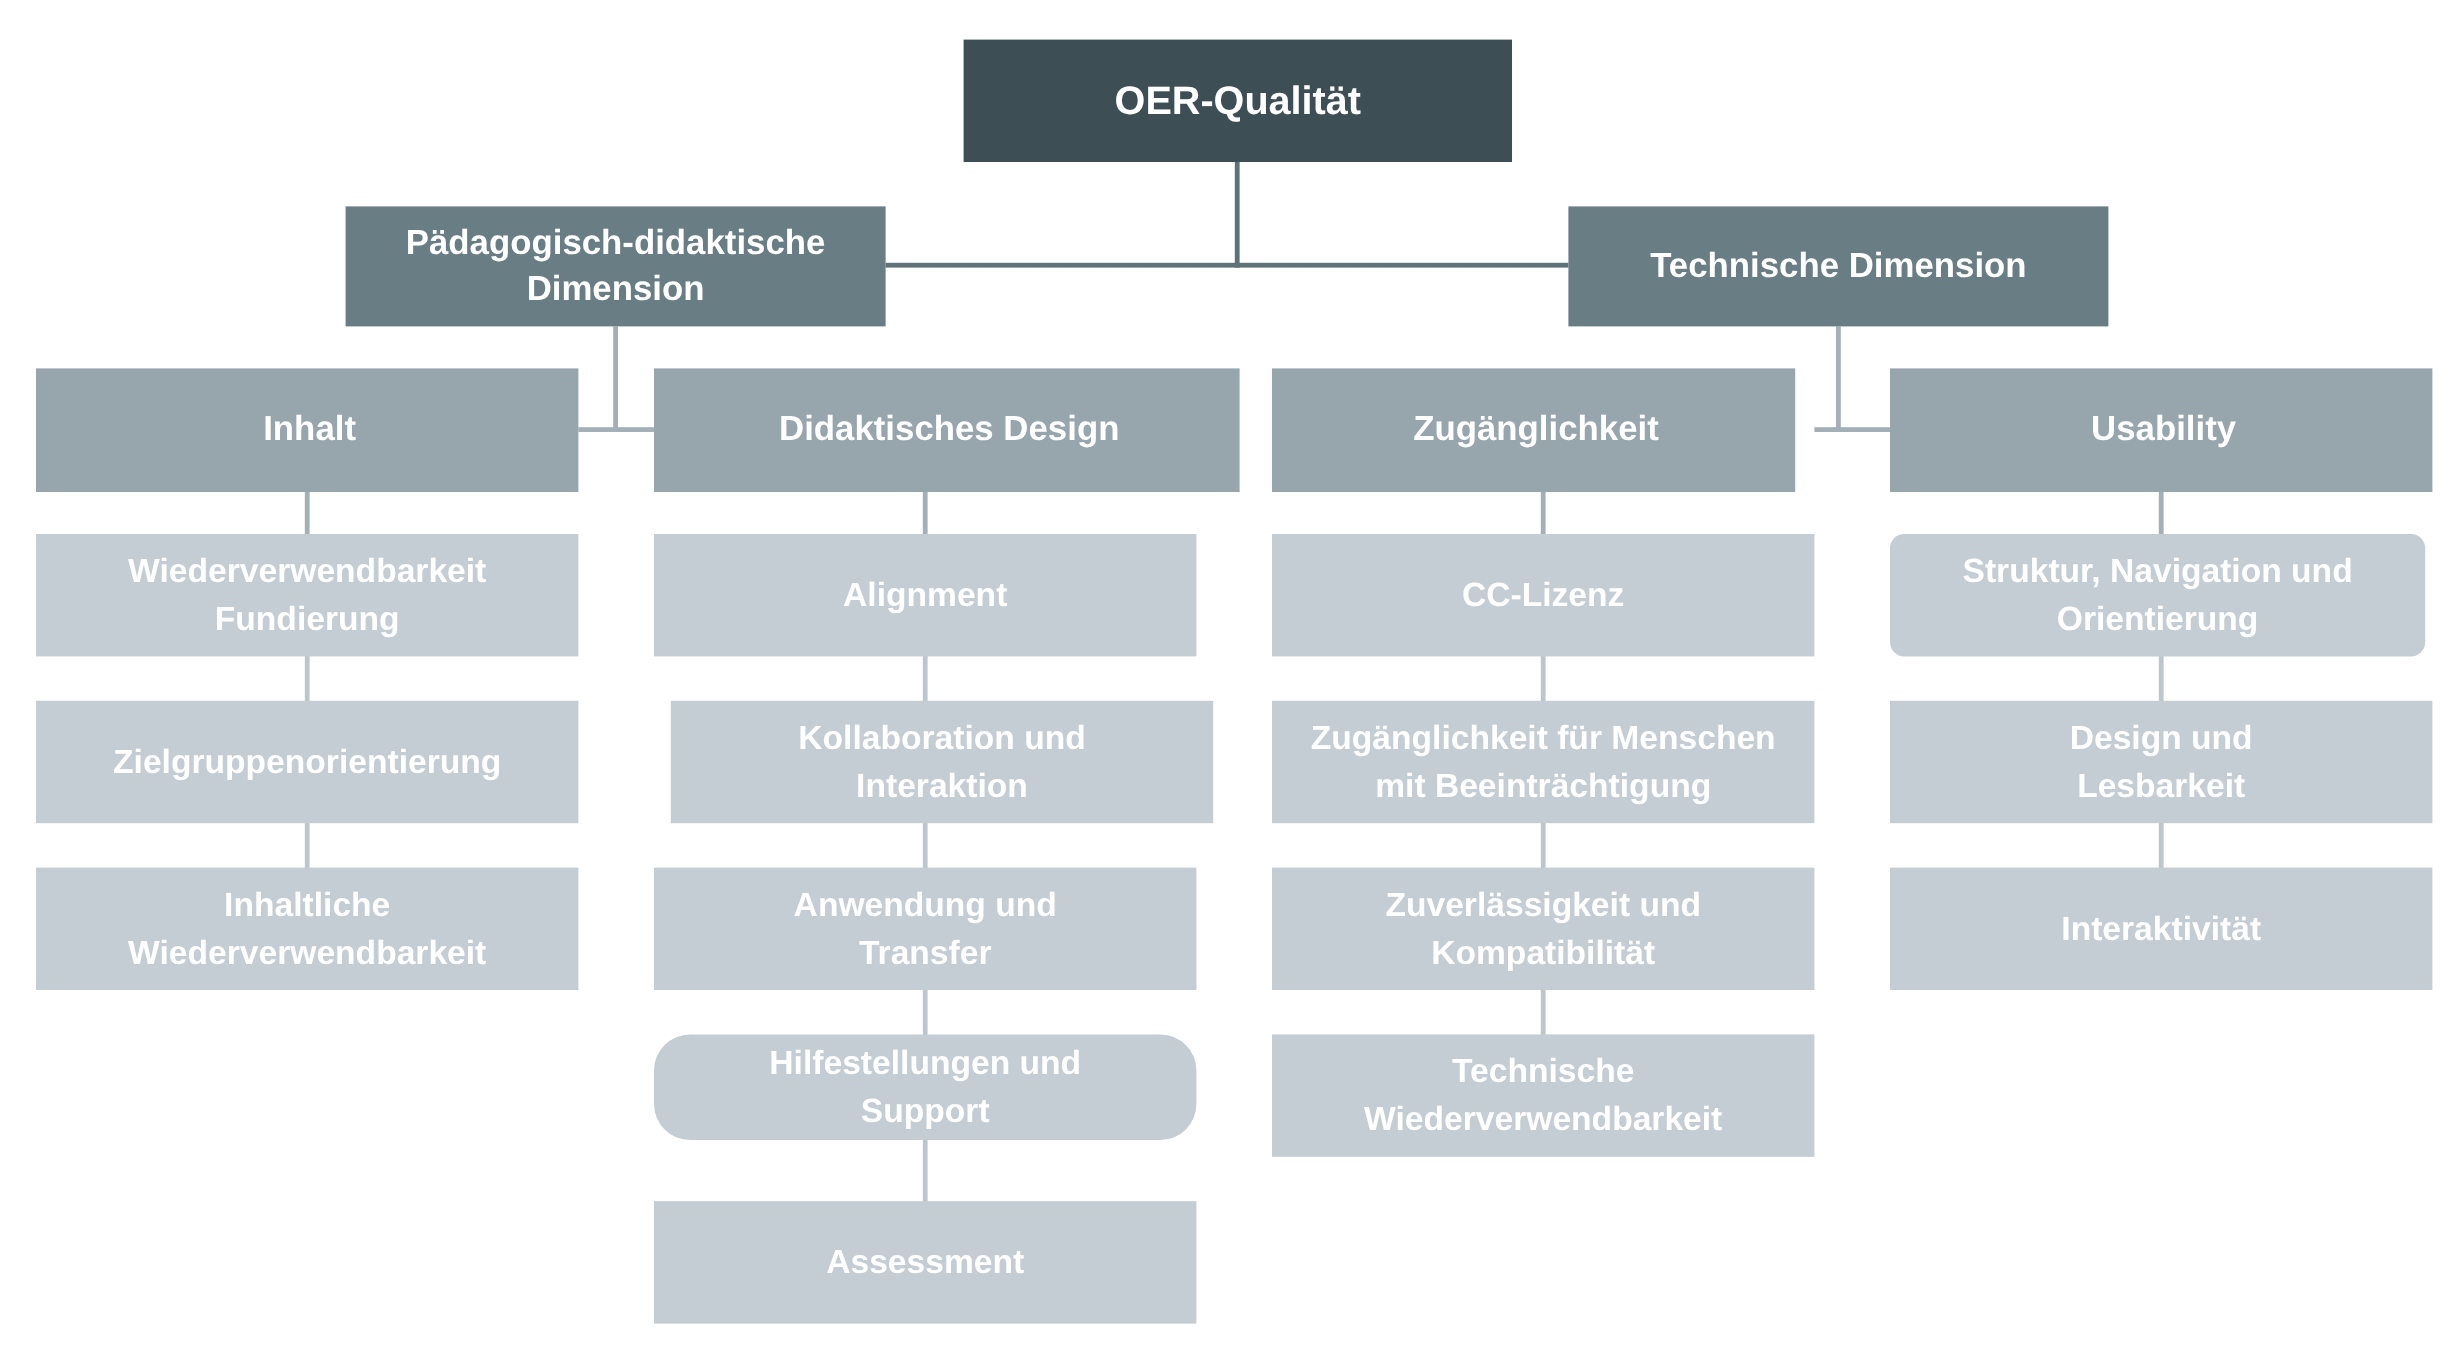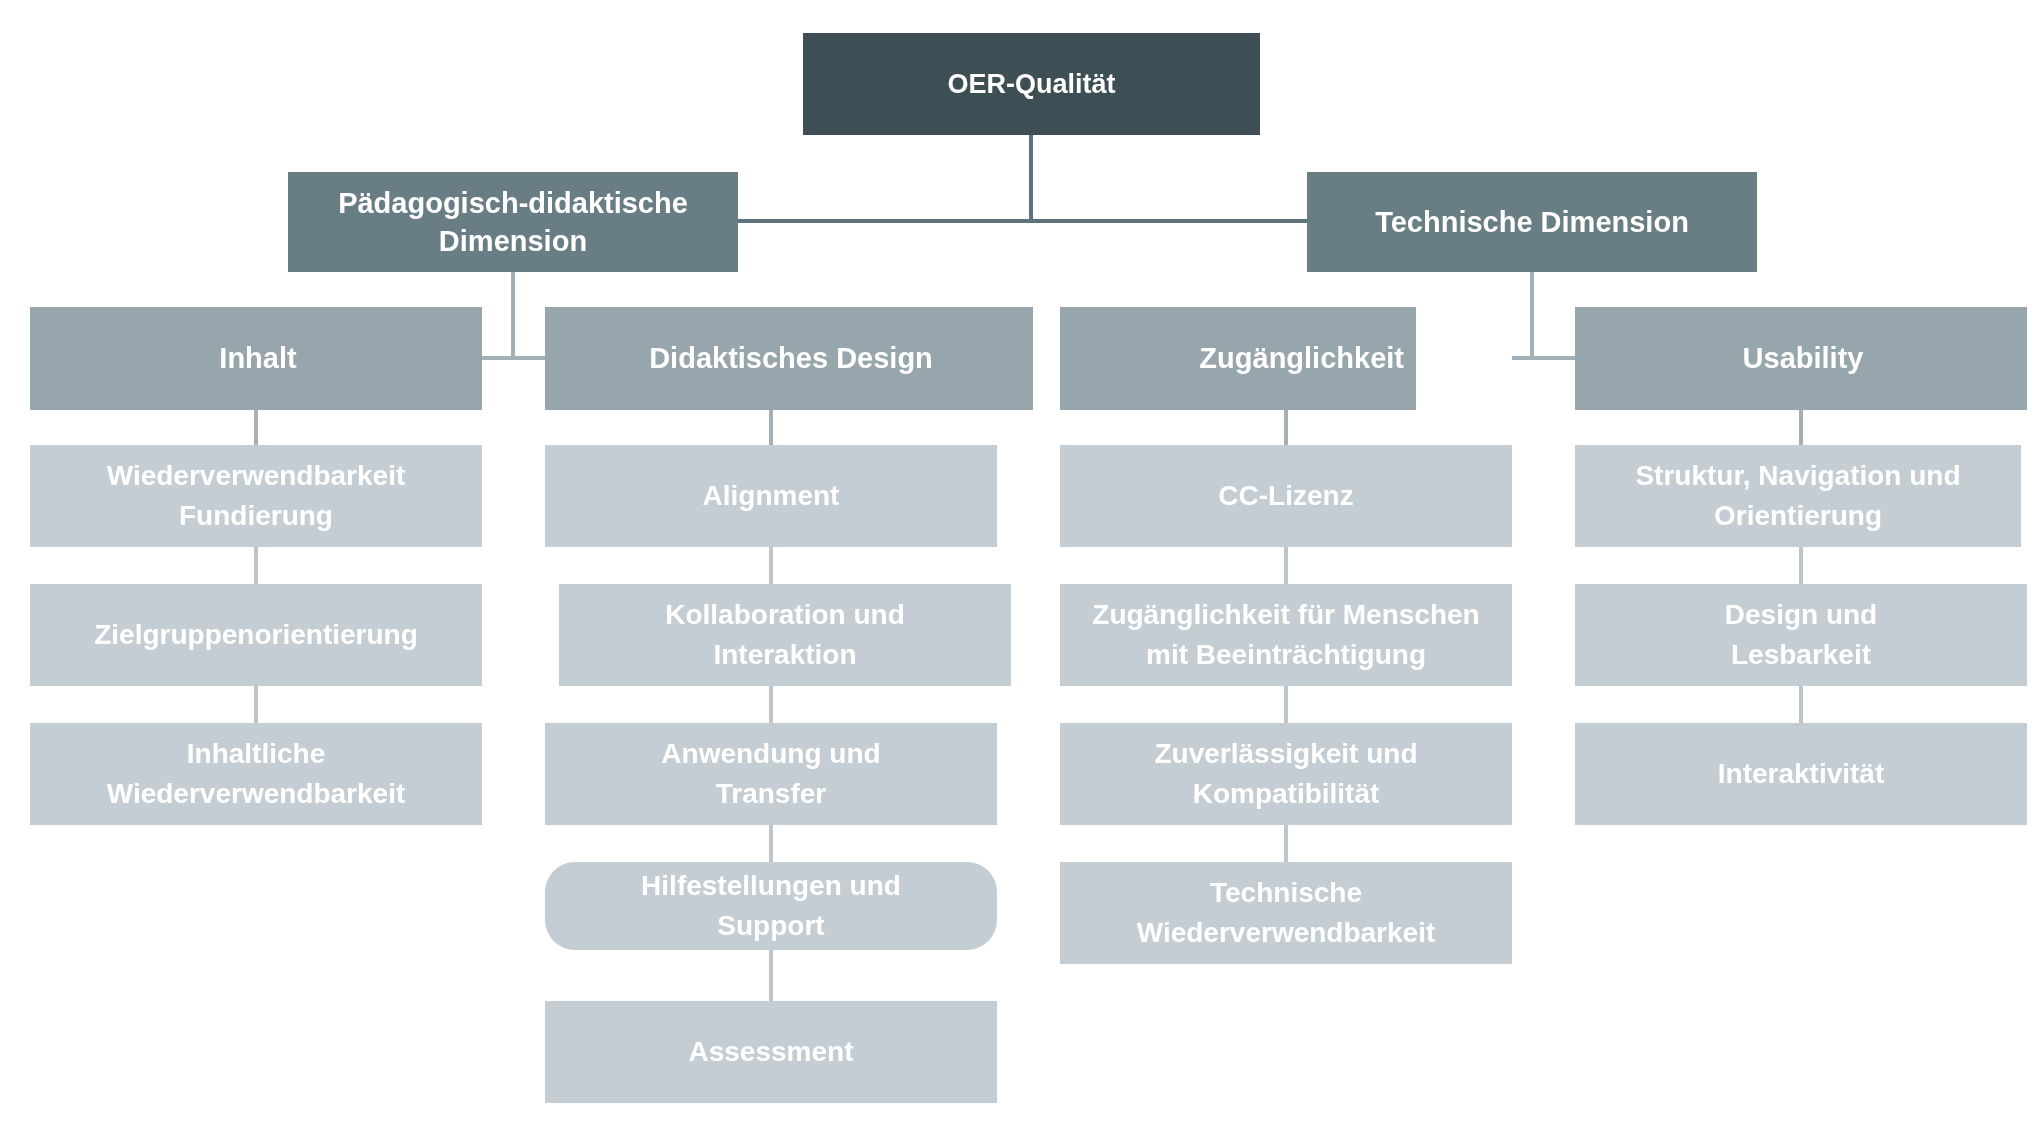--- a/index.html
+++ b/index.html
@@ -16,21 +16,21 @@
   .line{position:absolute;}
   .c-dark{background:var(--connector-dark);}
   .c-mid{background:var(--connector-mid);}
   .c-light{background:var(--connector-light);}
   .box{
     position:absolute; box-sizing:border-box; display:flex; align-items:center;
     justify-content:center; text-align:center; color:var(--text); font-weight:bold;
     padding:0 12px;
   }
   .box span{white-space:pre-line; display:block;}
-  .lvl1{background:var(--root-box); font-size:27px;}
+  .lvl1{background:var(--root-box); font-size:33px;}
   .lvl2{background:var(--dimension-box); font-size:29px; line-height:1.32;}
   .lvl3{background:var(--category-box); font-size:29px;padding-left:16px;}
   .lvl4{background:var(--item-box); font-size:28px; line-height:1.42;}
 </style>
 </head>
 <body>
 
 <div class="canvas">
 
   <div class="line c-dark" style="left:1029px;top:135px;width:4px;height:88px;"></div>
@@ -65,21 +65,21 @@
   <div class="box lvl2" style="left:1307px;top:172px;width:450px;height:100px;">
     <span>Technische Dimension</span>
   </div>
 
   <div class="box lvl3" style="left:30px;top:307px;width:452px;height:103px;">
     <span>Inhalt</span>
   </div>
   <div class="box lvl3" style="left:545px;top:307px;width:488px;height:103px;">
     <span>Didaktisches Design</span>
   </div>
-  <div class="box lvl3" style="left:1060px;top:307px;width:356px;height:103px;justify-content:flex-end;">
+  <div class="box lvl3" style="left:1060px;top:307px;width:436px;height:103px;">
     <span>Zugänglichkeit</span>
   </div>
   <div class="box lvl3" style="left:1575px;top:307px;width:452px;height:103px;">
     <span>Usability</span>
   </div>
 
   <div class="box lvl4" style="left:30px;top:445px;width:452px;height:102px;">
     <span>Wiederverwendbarkeit
 Fundierung</span>
   </div>
@@ -119,21 +119,21 @@
   </div>
   <div class="box lvl4" style="left:1060px;top:723px;width:452px;height:102px;">
     <span>Zuverlässigkeit und
 Kompatibilität</span>
   </div>
   <div class="box lvl4" style="left:1060px;top:862px;width:452px;height:102px;">
     <span>Technische
 Wiederverwendbarkeit</span>
   </div>
 
-  <div class="box lvl4" style="left:1575px;top:445px;width:446px;height:102px;">
+  <div class="box lvl4" style="left:1575px;top:445px;width:446px;height:102px;border-radius:12px;">
     <span>Struktur, Navigation und
 Orientierung</span>
   </div>
   <div class="box lvl4" style="left:1575px;top:584px;width:452px;height:102px;">
     <span>Design und
 Lesbarkeit</span>
   </div>
   <div class="box lvl4" style="left:1575px;top:723px;width:452px;height:102px;">
     <span>Interaktivität</span>
   </div>

